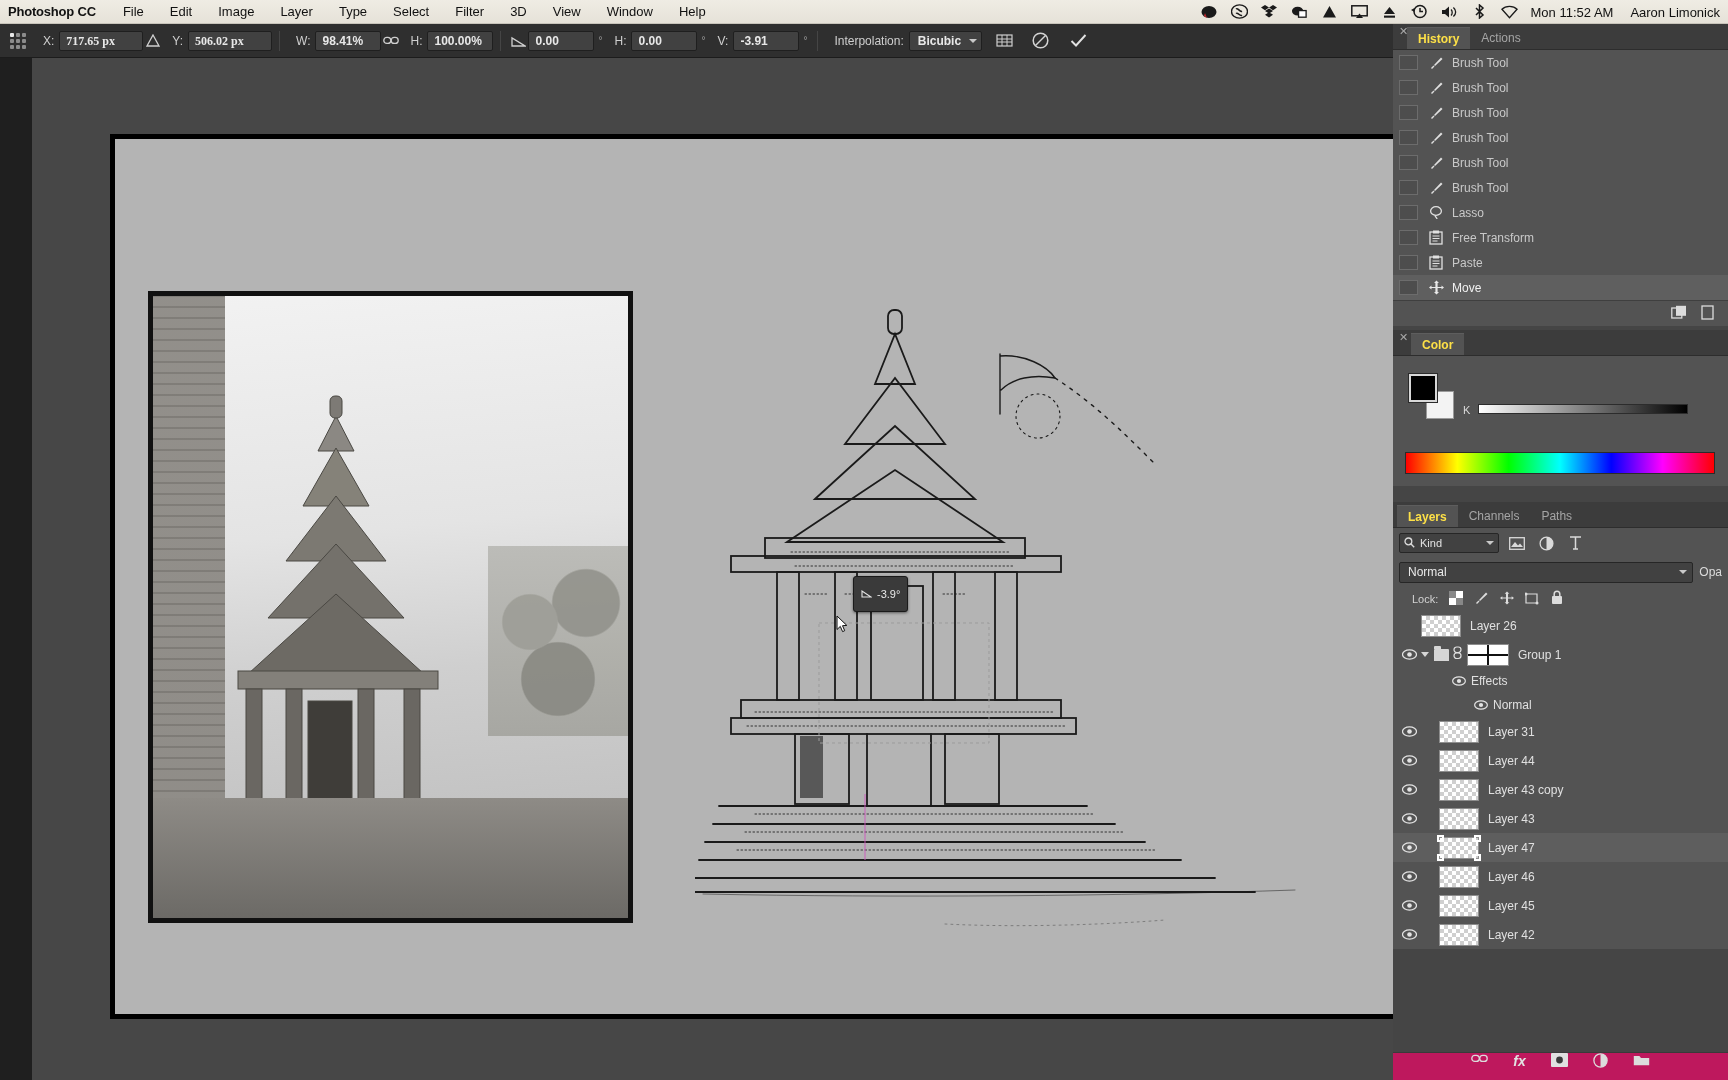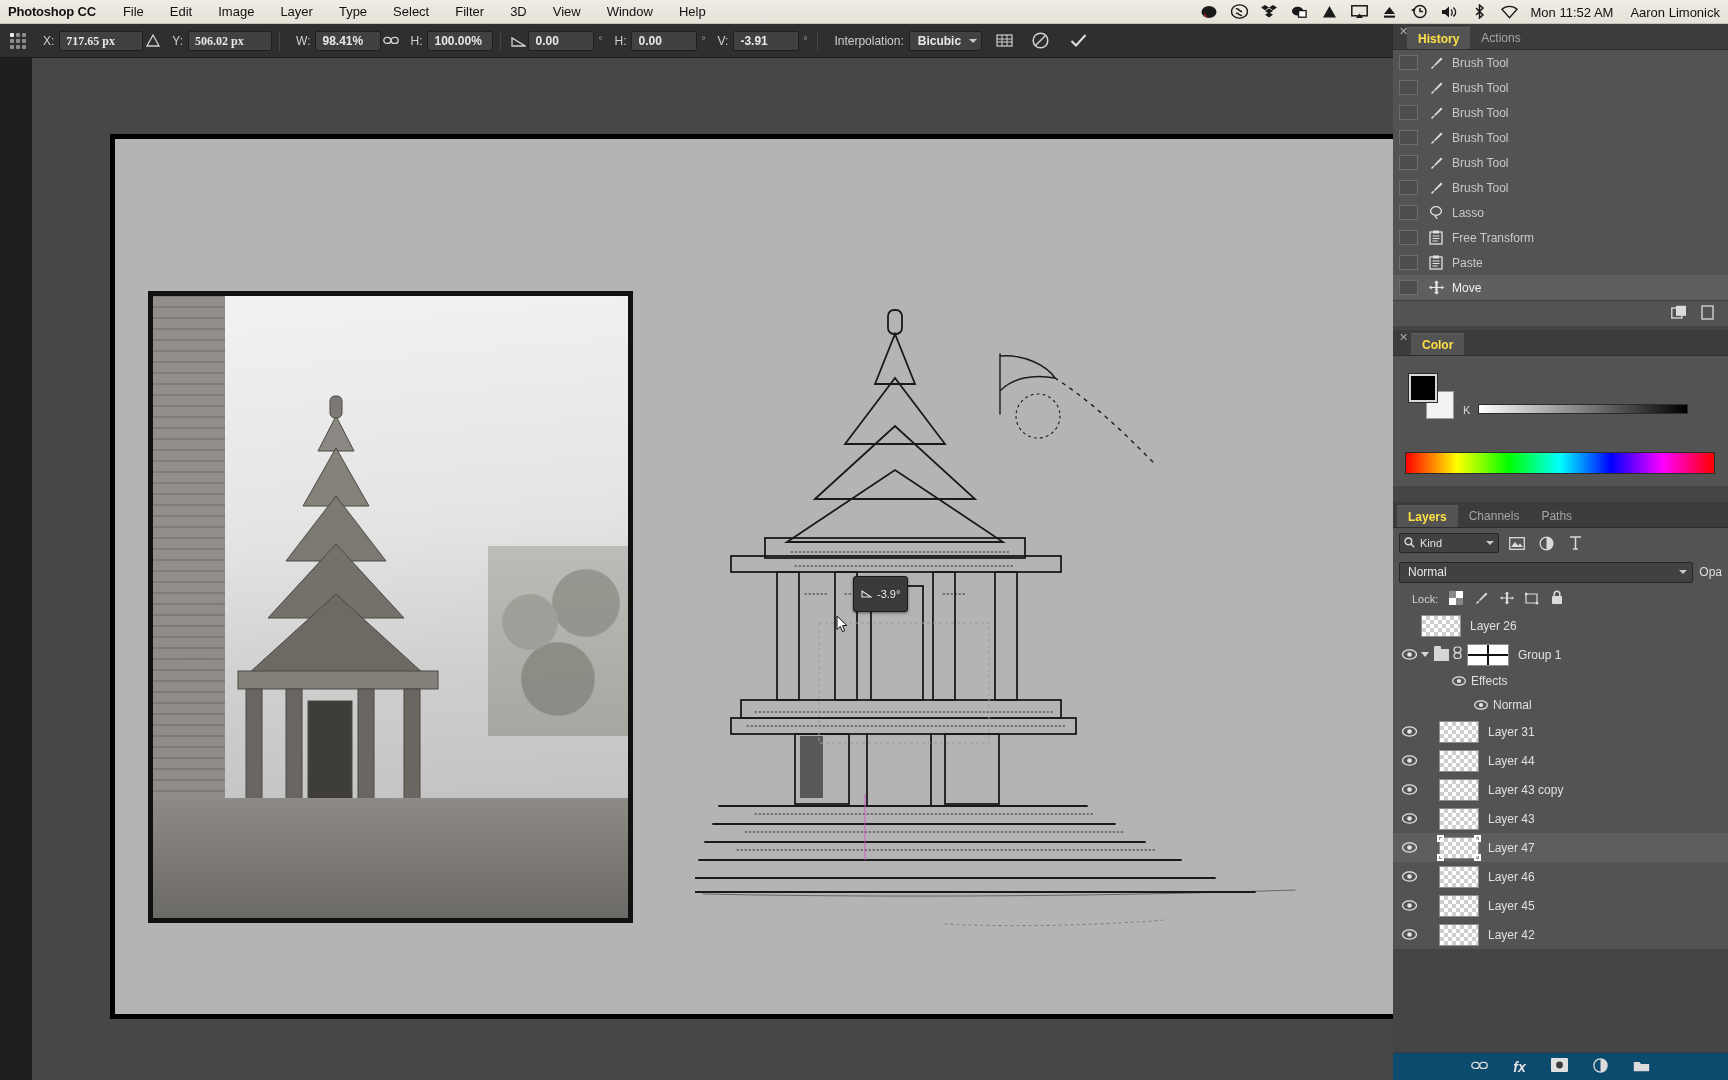--- a/index.html
+++ b/index.html
@@ -149,22 +149,22 @@
   .thumb.selected .corner { position:absolute; width:7px; height:7px; border:2px solid #fff; }
   .c-tl{left:-3px;top:-3px;border-right:none;border-bottom:none;}
   .c-tr{right:-3px;top:-3px;border-left:none;border-bottom:none;}
   .c-bl{left:-3px;bottom:-3px;border-right:none;border-top:none;}
   .c-br{right:-3px;bottom:-3px;border-left:none;border-top:none;}
   .chevd { width:0;height:0;border-left:4.5px solid transparent;border-right:4.5px solid transparent;
      border-top:5px solid #d6d6d6; margin-right:5px;}
   .folder { width:15px;height:12px;background:#d6d6d6;margin-right:4px;position:relative;border-radius:1px 1px 0 0;}
   .folder::before{content:"";position:absolute;left:0;top:-3px;width:7px;height:3px;background:#d6d6d6;border-radius:1px 1px 0 0;}
   .linkico { margin-right:5px; color:#e0e0e0; }
-  #layerfoot { position:absolute; bottom:0; left:0; width:335px; height:28px; background:#0c4a6e;
-     display:flex; align-items:center; justify-content:center; gap:25px; border-top:1px solid #3a3a3a; color:#dcdcdc;}
+  #layerfoot { position:absolute; bottom:0; left:0; width:335px; height:28px; background:#be185d;
+     display:flex; align-items:flex-start; justify-content:center; gap:25px; border-top:1px solid #3a3a3a; color:#dcdcdc;}
 </style>
 </head>
 <body>
 
 <div id="macbar">
   <div class="appname">Photoshop CC</div>
   <div class="mitem">File</div>
   <div class="mitem">Edit</div>
   <div class="mitem">Image</div>
   <div class="mitem">Layer</div>

